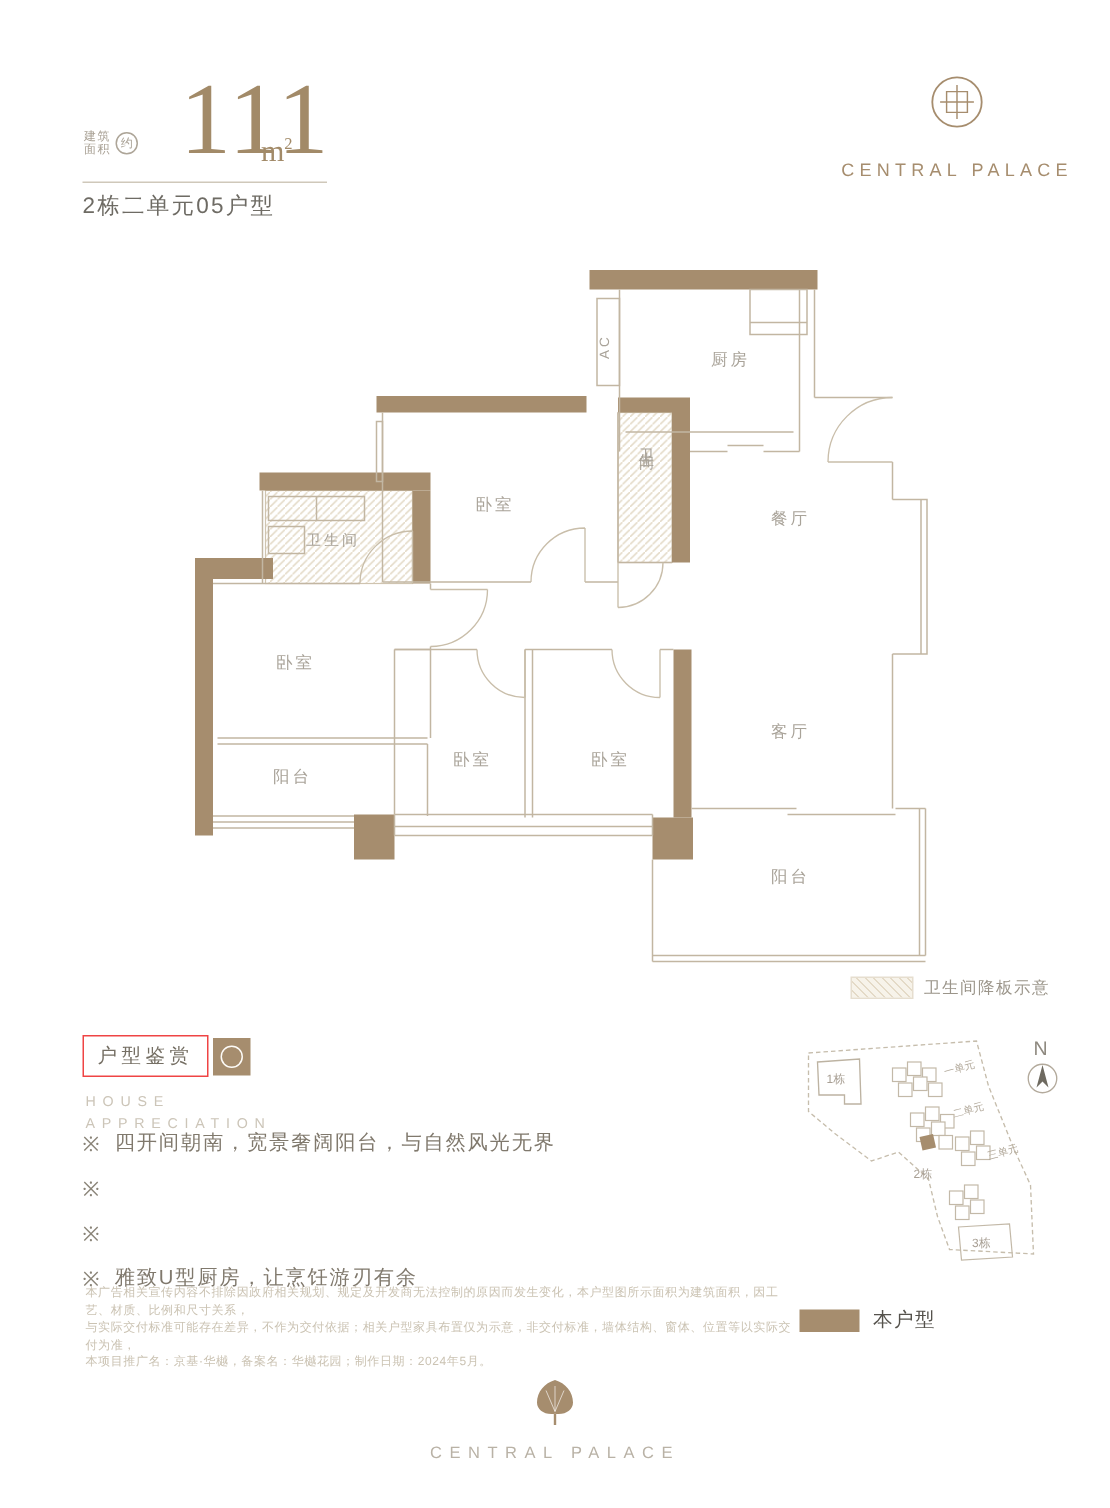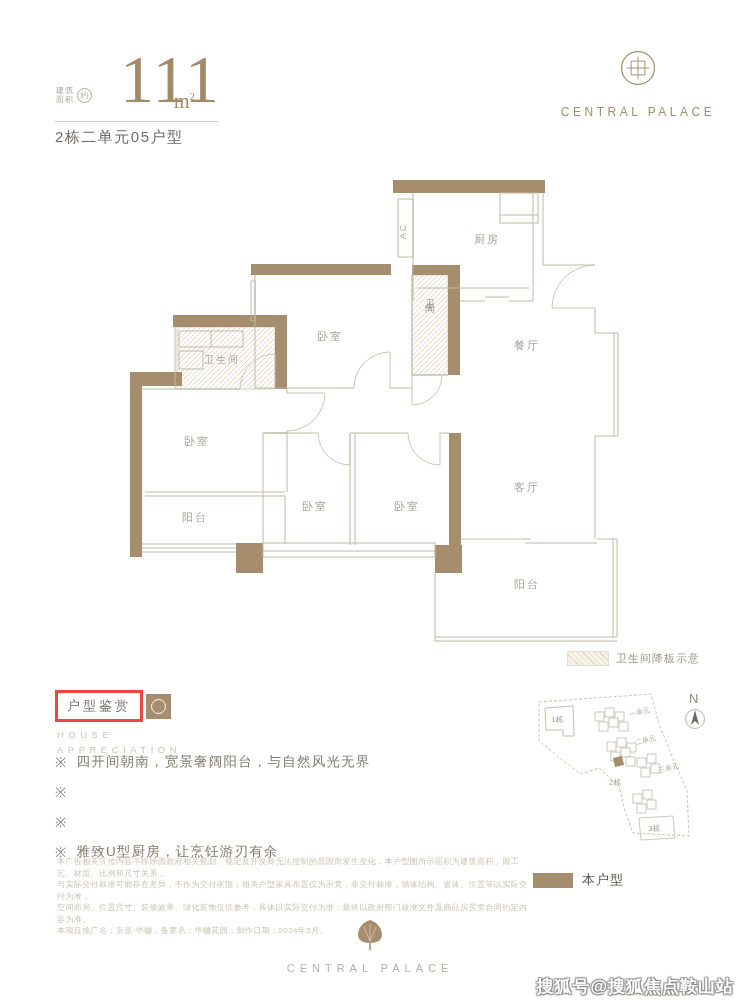--- a/index.html
+++ b/index.html
@@ -22,21 +22,21 @@
   .brand-cn{font-size:19px;letter-spacing:3px;margin-top:7px;color:#9F8561;
             font-family:"Liberation Serif",serif;font-weight:bold;}
   
   .floorplan{position:absolute;left:125px;top:163px;}
   .sunken-legend{position:absolute;left:567px;top:651px;display:flex;align-items:center;gap:7px;}
   .sunken-swatch{width:40px;height:13px;border:1px solid #E6DECF;
                  background:repeating-linear-gradient(45deg,#F7F3EA 0 3px,#E4DAC7 3px 4px);}
   .sunken-label{font-size:11px;color:#9B958A;letter-spacing:1px;}
   
   .apprec-title{position:absolute;left:55px;top:690px;display:flex;align-items:stretch;}
-  .apprec-box{border:3px solid #ef4444;color:#756F64;font-size:13px;letter-spacing:3px;
+  .apprec-box{border:1px solid #ef4444;color:#756F64;font-size:13px;letter-spacing:3px;
               padding:4px 9px;display:flex;align-items:center;}
   .apprec-icon{width:25px;height:25px;background:#A68D6E;margin-left:3px;align-self:center;
                display:flex;align-items:center;justify-content:center;}
   .apprec-icon .seal{width:13px;height:13px;border:1px solid #FDFBF7;border-radius:50%;
                      display:flex;align-items:center;justify-content:center;font-size:7px;color:#FDFBF7;}
   .apprec-en{position:absolute;left:57px;top:727px;font-size:9.5px;letter-spacing:4.5px;
              color:#CCC5B8;line-height:15px;}
   .bullets{position:absolute;left:55px;top:753px;}
   .bullet{font-size:13.5px;color:#80796D;letter-spacing:1.2px;margin-bottom:12px;display:flex;gap:9px;}
   .bullet .mk{color:#8A8478;}
@@ -241,28 +241,26 @@
   </svg>
 
   <div class="current-legend">
     <span class="current-swatch"></span>
     <span class="current-label">本户型</span>
   </div>
 
   <div class="disclaimer">
     <div>本广告相关宣传内容不排除因政府相关规划、规定及开发商无法控制的原因而发生变化，本户型图所示面积为建筑面积，因工艺、材质、比例和尺寸关系，</div>
     <div>与实际交付标准可能存在差异，不作为交付依据；相关户型家具布置仅为示意，非交付标准，墙体结构、窗体、位置等以实际交付为准，</div>
-    <div>空间布局、位置尺寸、装修效果、绿化装饰仅供参考，具体以实际交付为准；最终以政府部门核准文件及商品房买卖合同约定内容为准。</div>
     <div>本项目推广名：京基·华樾，备案名：华樾花园；制作日期：2024年5月。</div>
   </div>
 
   <div class="footer-logo">
     <svg width="26" height="34" viewBox="0 0 26 34">
       <path d="M13,2 C20,4 25,10 25,17 C25,22 20,25.5 13,24.5 C6,25.5 1,22 1,17 C1,10 6,4 13,2 Z" fill="#A68D6E"></path>
       <path d="M13,6 L13,23 M7,9 L13,23 M19,9 L13,23" stroke="#ffffff" stroke-width="0.6" opacity="0.7" fill="none"></path>
       <path d="M13,24.5 L13,32" stroke="#A68D6E" stroke-width="1.6"></path>
     </svg>
     <div class="footer-en">CENTRAL PALACE</div>
   </div>
 
-  <div class="watermark">搜狐号@搜狐焦点鞍山站</div>
 
 </div>
 
 </body></html>

